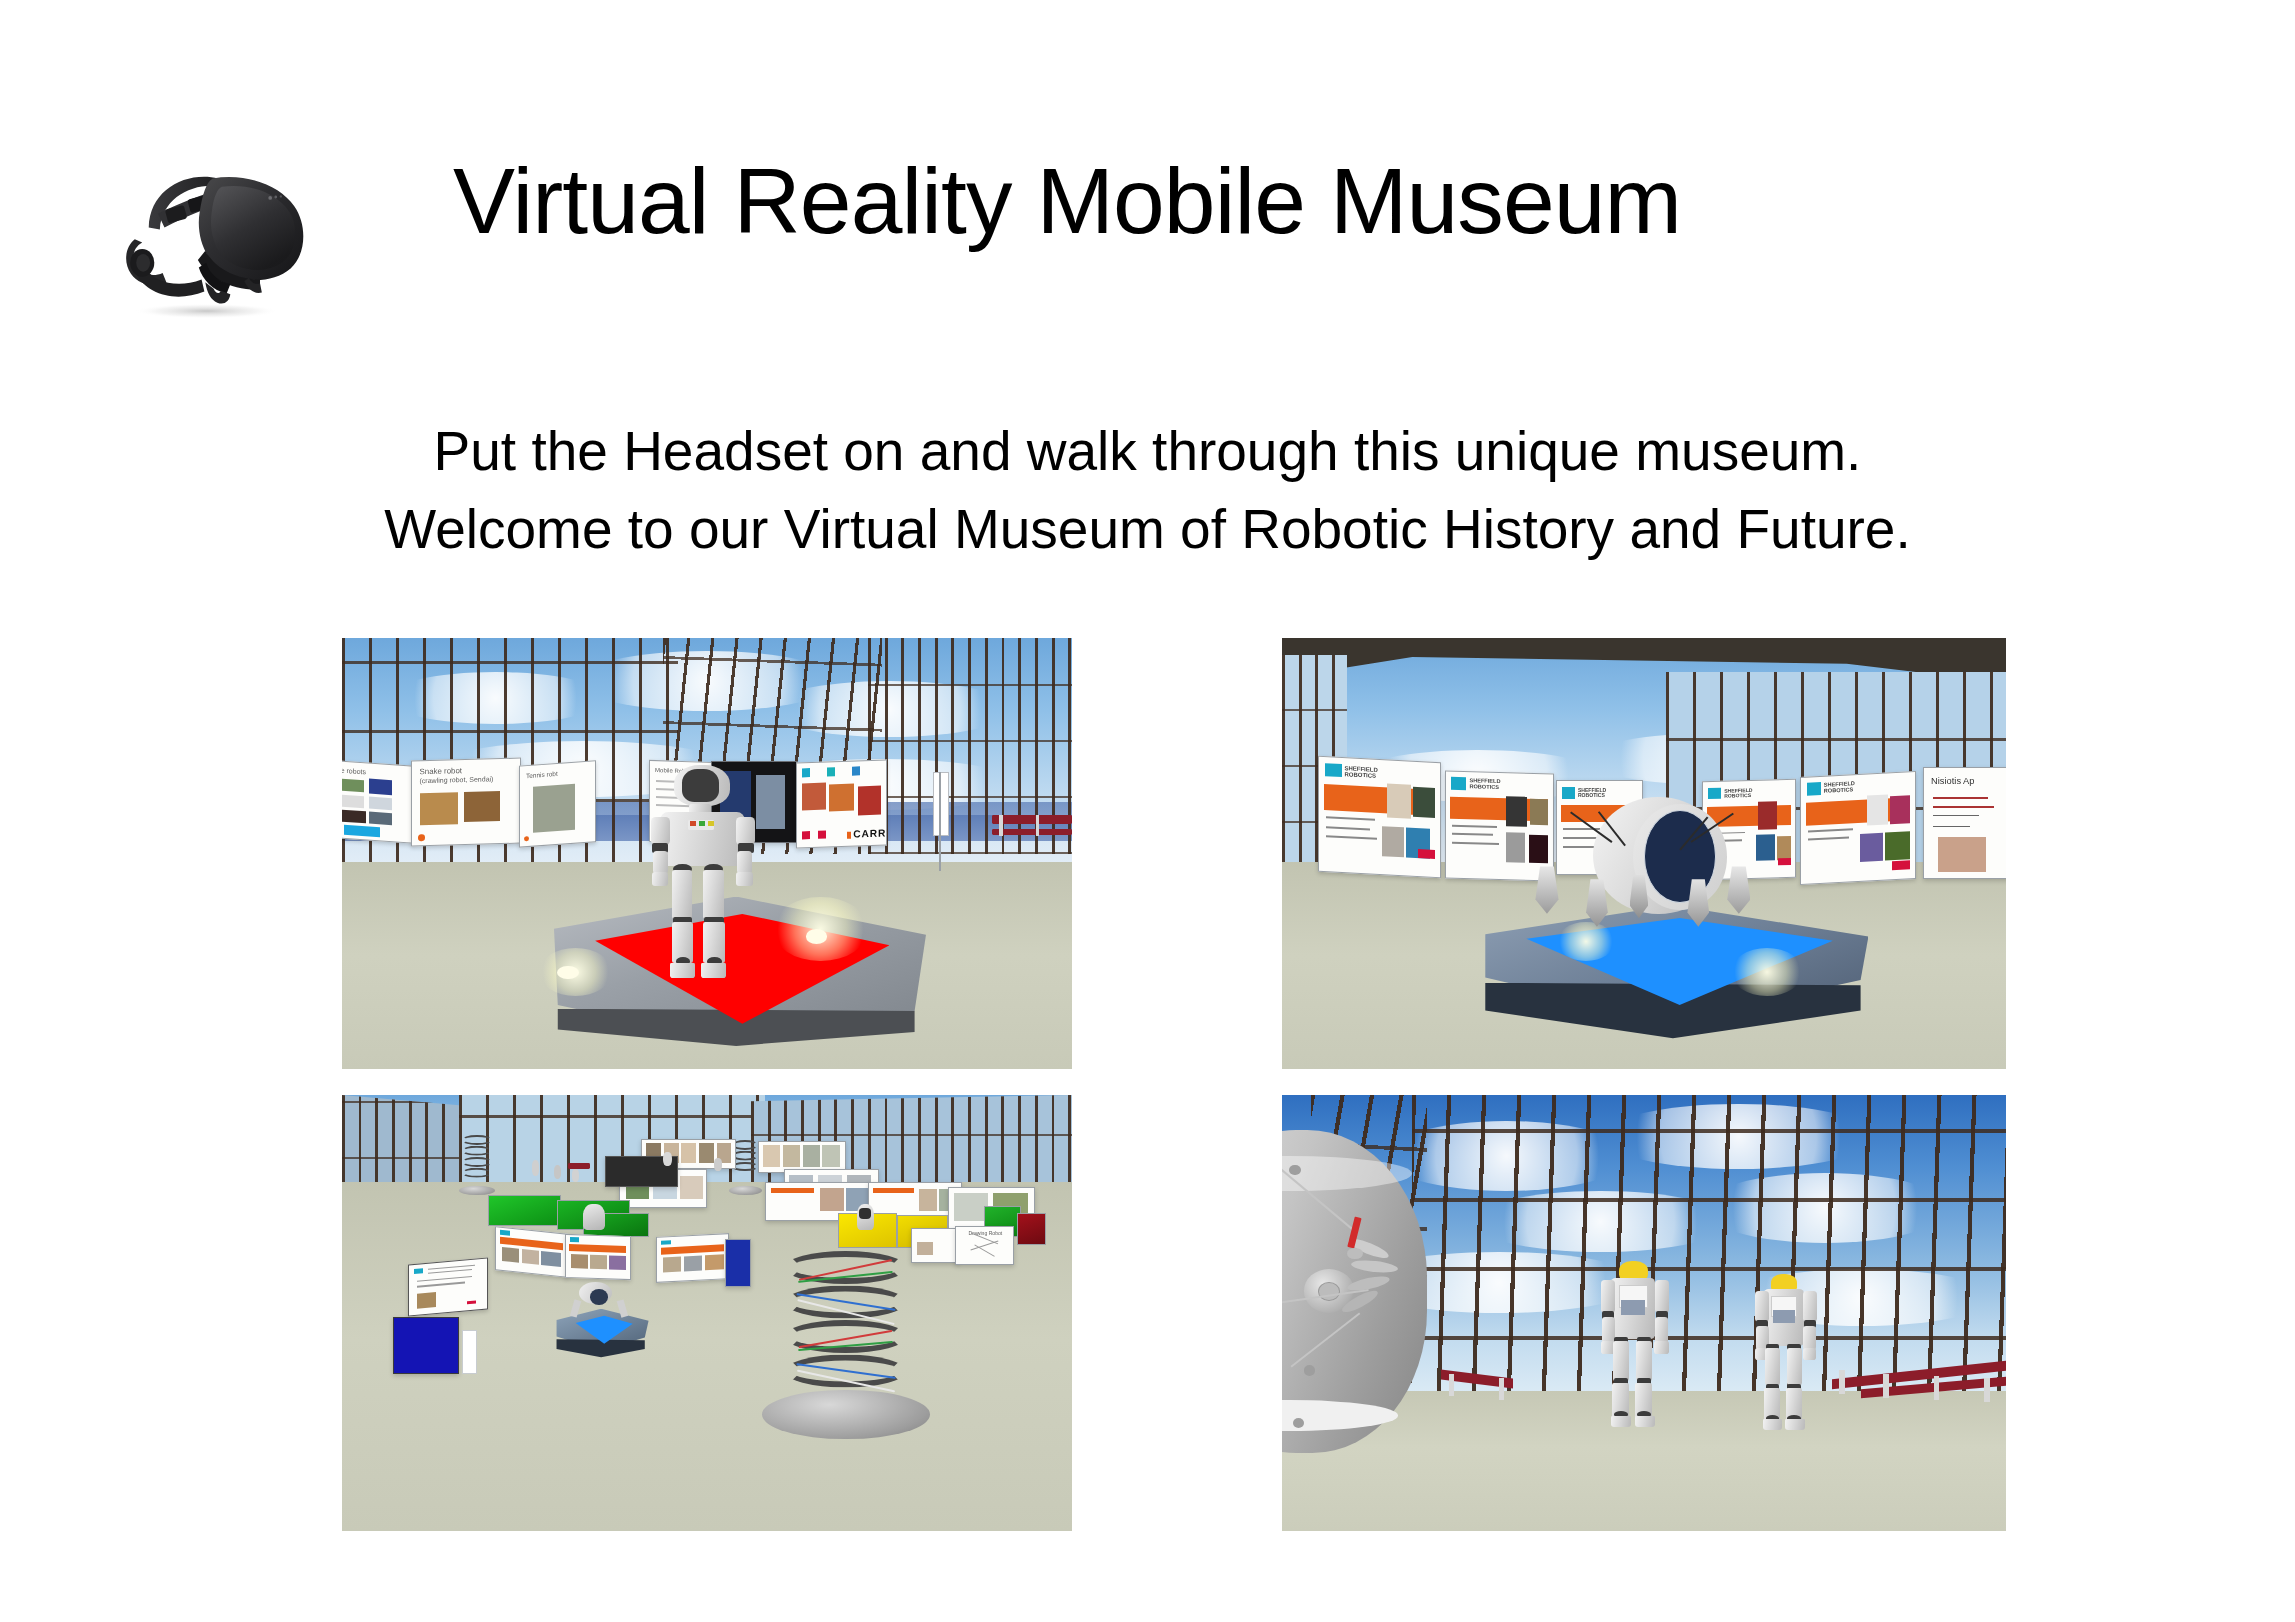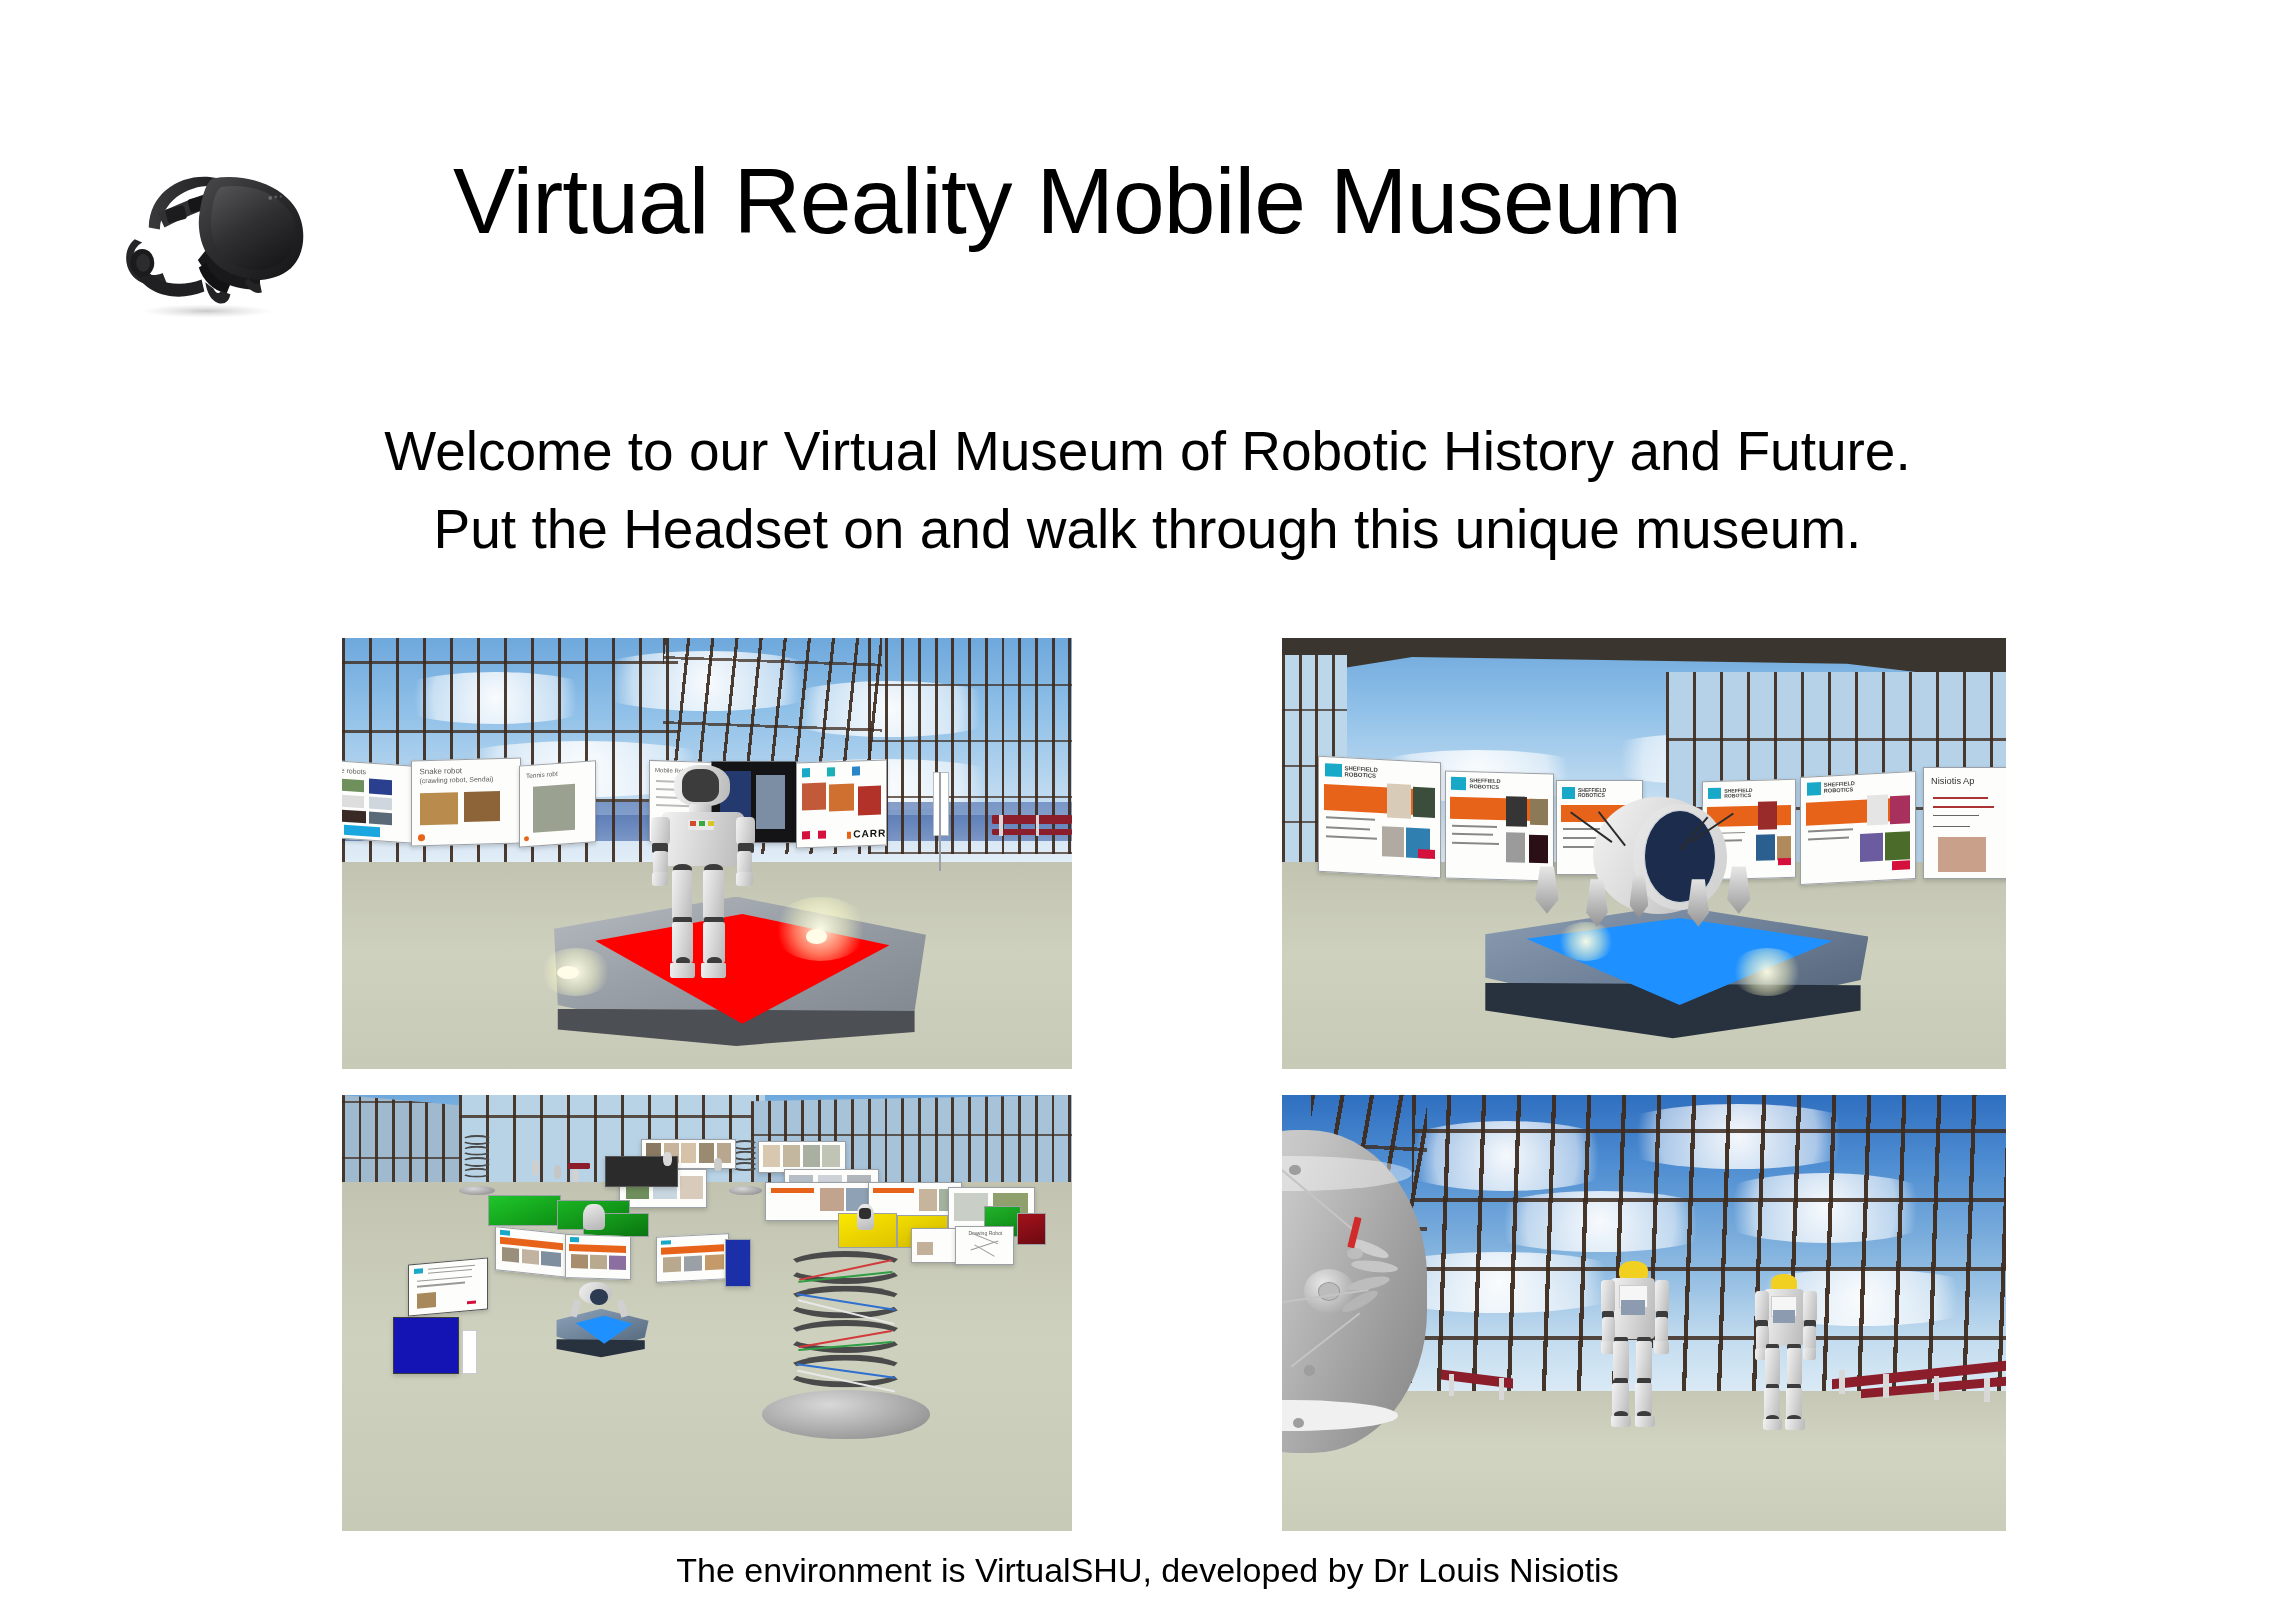--- a/index.html
+++ b/index.html
@@ -176,22 +176,22 @@
 
         <ellipse cx="76" cy="226" rx="26" ry="30" fill="#1b1b1d"></ellipse>
         <ellipse cx="78" cy="226" rx="15" ry="19" fill="#2c2c2e"></ellipse>
       </svg>
     </div>
 
     <div class="page-title">Virtual Reality Mobile Museum</div>
   </div>
 
   <div class="welcome">
+    <div class="welcome-line">Put the Headset on and walk through this unique museum.</div>
     <div class="welcome-line">Welcome to our Virtual Museum of Robotic History and Future.</div>
-    <div class="welcome-line">Put the Headset on and walk through this unique museum.</div>
   </div>
 
   <div class="grid">
 
     <div class="shot shot-tl">
       <div class="shot-inner">
 
         <div class="sky" style="height:60%;"></div>
         <div class="cloud" style="left:6%;top:8%;width:30%;height:12%;"></div>
         <div class="cloud" style="left:32%;top:3%;width:36%;height:14%;"></div>
@@ -719,16 +719,15 @@
           <div class="robo-dark" style="left:66.8%;top:73.4%;width:1.9%;height:1.5%;border-radius:50%;"></div>
           <div class="robo-dark" style="left:69.8%;top:73.4%;width:1.9%;height:1.5%;border-radius:50%;"></div>
           <div class="robo-part" style="left:66.4%;top:74.4%;width:2.7%;height:2.5%;border-radius:1.4px 1.4px 3.2px 3.2px;"></div>
           <div class="robo-part" style="left:69.5%;top:74.4%;width:2.7%;height:2.5%;border-radius:1.4px 1.4px 3.2px 3.2px;"></div>
         </div>
       </div>
     </div>
 
   </div>
 
-  <div class="caption">The environment is VirtualSHU, developed by Dr Louis Nisiotis</div>
 
 </div>
 
 
 </body></html>

